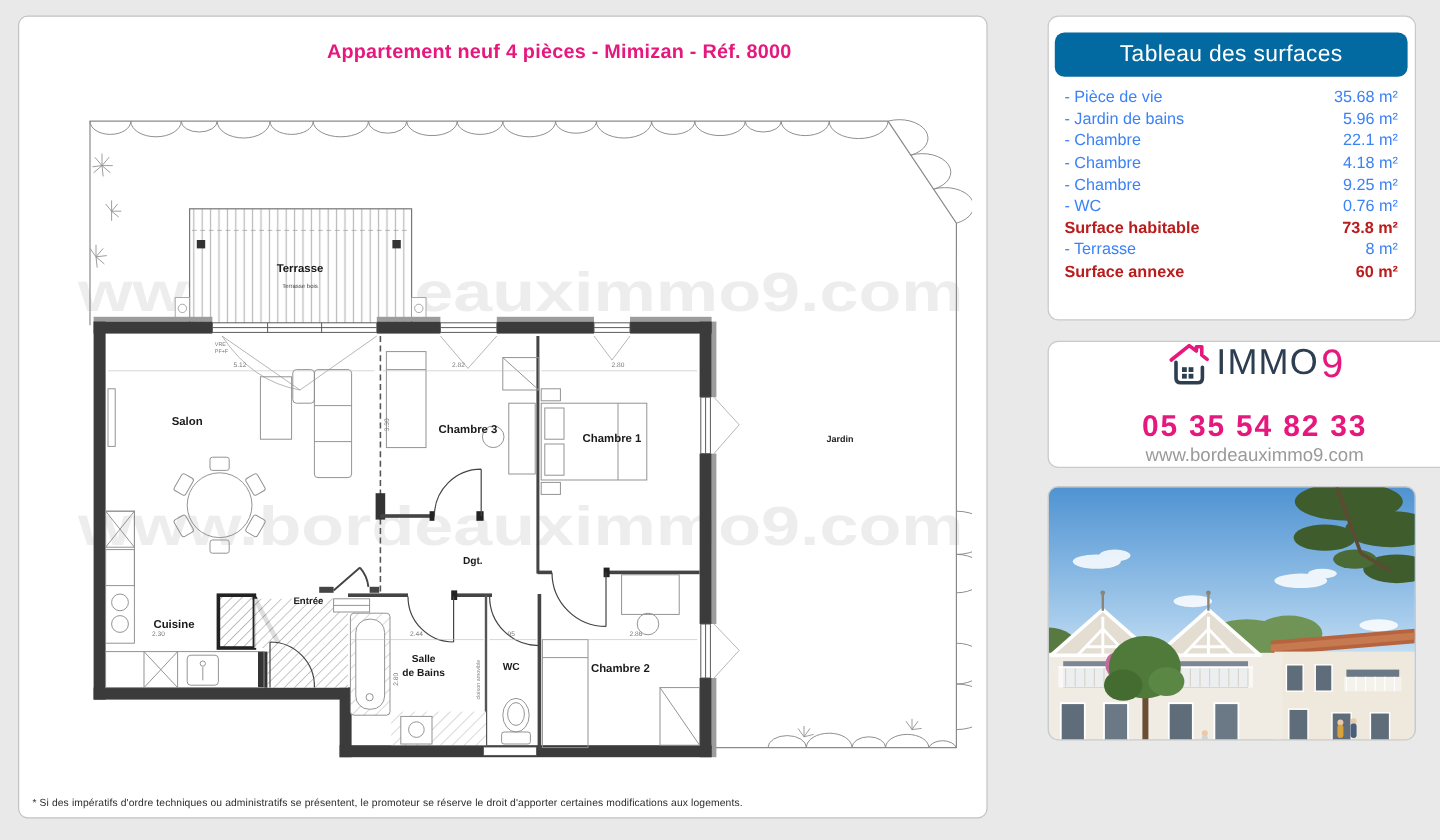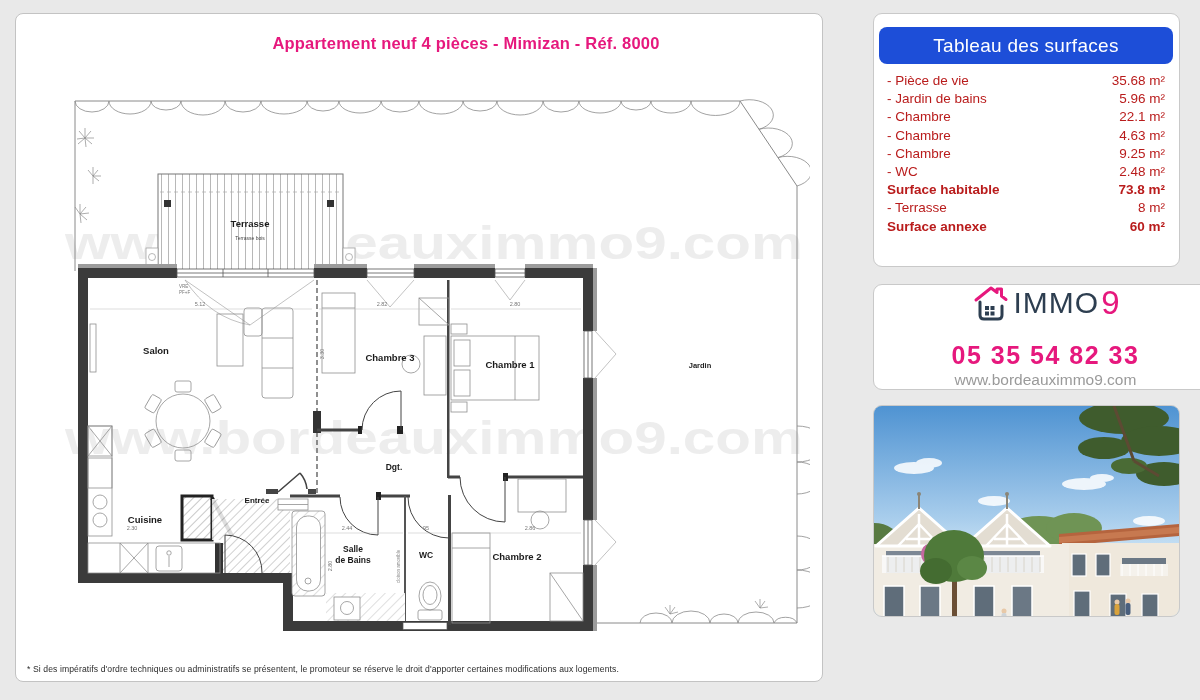--- a/index.html
+++ b/index.html
@@ -20,25 +20,25 @@
   .footnote{
     position:absolute;left:27px;top:664px;width:780px;
     font-size:8.6px;color:#2b2b2b;letter-spacing:.1px;
   }
   .surfaces-panel{
     position:absolute;left:873px;top:13px;width:307px;height:254px;
     background:#fff;border:1px solid #c9c9c9;border-radius:9px;box-sizing:border-box;
   }
   .surfaces-header{
     margin:13px 6px 4px 5px;height:37px;border-radius:8px;
-    background:#1d4ed8;color:#fff;font-size:19px;
+    background:#0369a1;color:#fff;font-size:19px;
     display:flex;align-items:center;justify-content:center;letter-spacing:.3px;
   }
   .surfaces-rows{padding:4px 14px 0 13px;}
-  .srow{display:flex;justify-content:space-between;font-size:13.5px;line-height:18.2px;color:#b91c1c;}
+  .srow{display:flex;justify-content:space-between;font-size:13.5px;line-height:18.2px;color:#3b82f6;}
   .srow.strong{color:#b91c1c;font-weight:bold;}
   .agency-card{
     position:absolute;left:873px;top:284px;width:345px;height:106px;
     background:#fff;border:1px solid #c9c9c9;border-radius:9px;box-sizing:border-box;
     display:flex;flex-direction:column;align-items:center;justify-content:center;
   }
   .logo-row{display:flex;align-items:center;gap:2px;margin-top:-2px;}
   .logo-immo{color:#2d3e50;font-size:30px;letter-spacing:1px;font-weight:400;}
   .logo-nine{color:#e6187d;font-size:33px;font-weight:400;}
   .agency-phone{color:#e6187d;font-size:25px;font-weight:bold;letter-spacing:1.5px;margin-top:18px;}
@@ -335,29 +335,29 @@
     <div class="srow">
         <span>- Jardin de bains</span>
         <span>5.96 m²</span>
       </div>
     <div class="srow">
         <span>- Chambre</span>
         <span>22.1 m²</span>
       </div>
     <div class="srow">
         <span>- Chambre</span>
-        <span>4.63 m²</span>
+        <span>4.18 m²</span>
       </div>
     <div class="srow">
         <span>- Chambre</span>
         <span>9.25 m²</span>
       </div>
     <div class="srow">
         <span>- WC</span>
-        <span>2.48 m²</span>
+        <span>0.76 m²</span>
       </div>
     <div class="srow strong">
         <span>Surface habitable</span>
         <span>73.8 m²</span>
       </div>
     <div class="srow">
         <span>- Terrasse</span>
         <span>8 m²</span>
       </div>
     <div class="srow strong">

